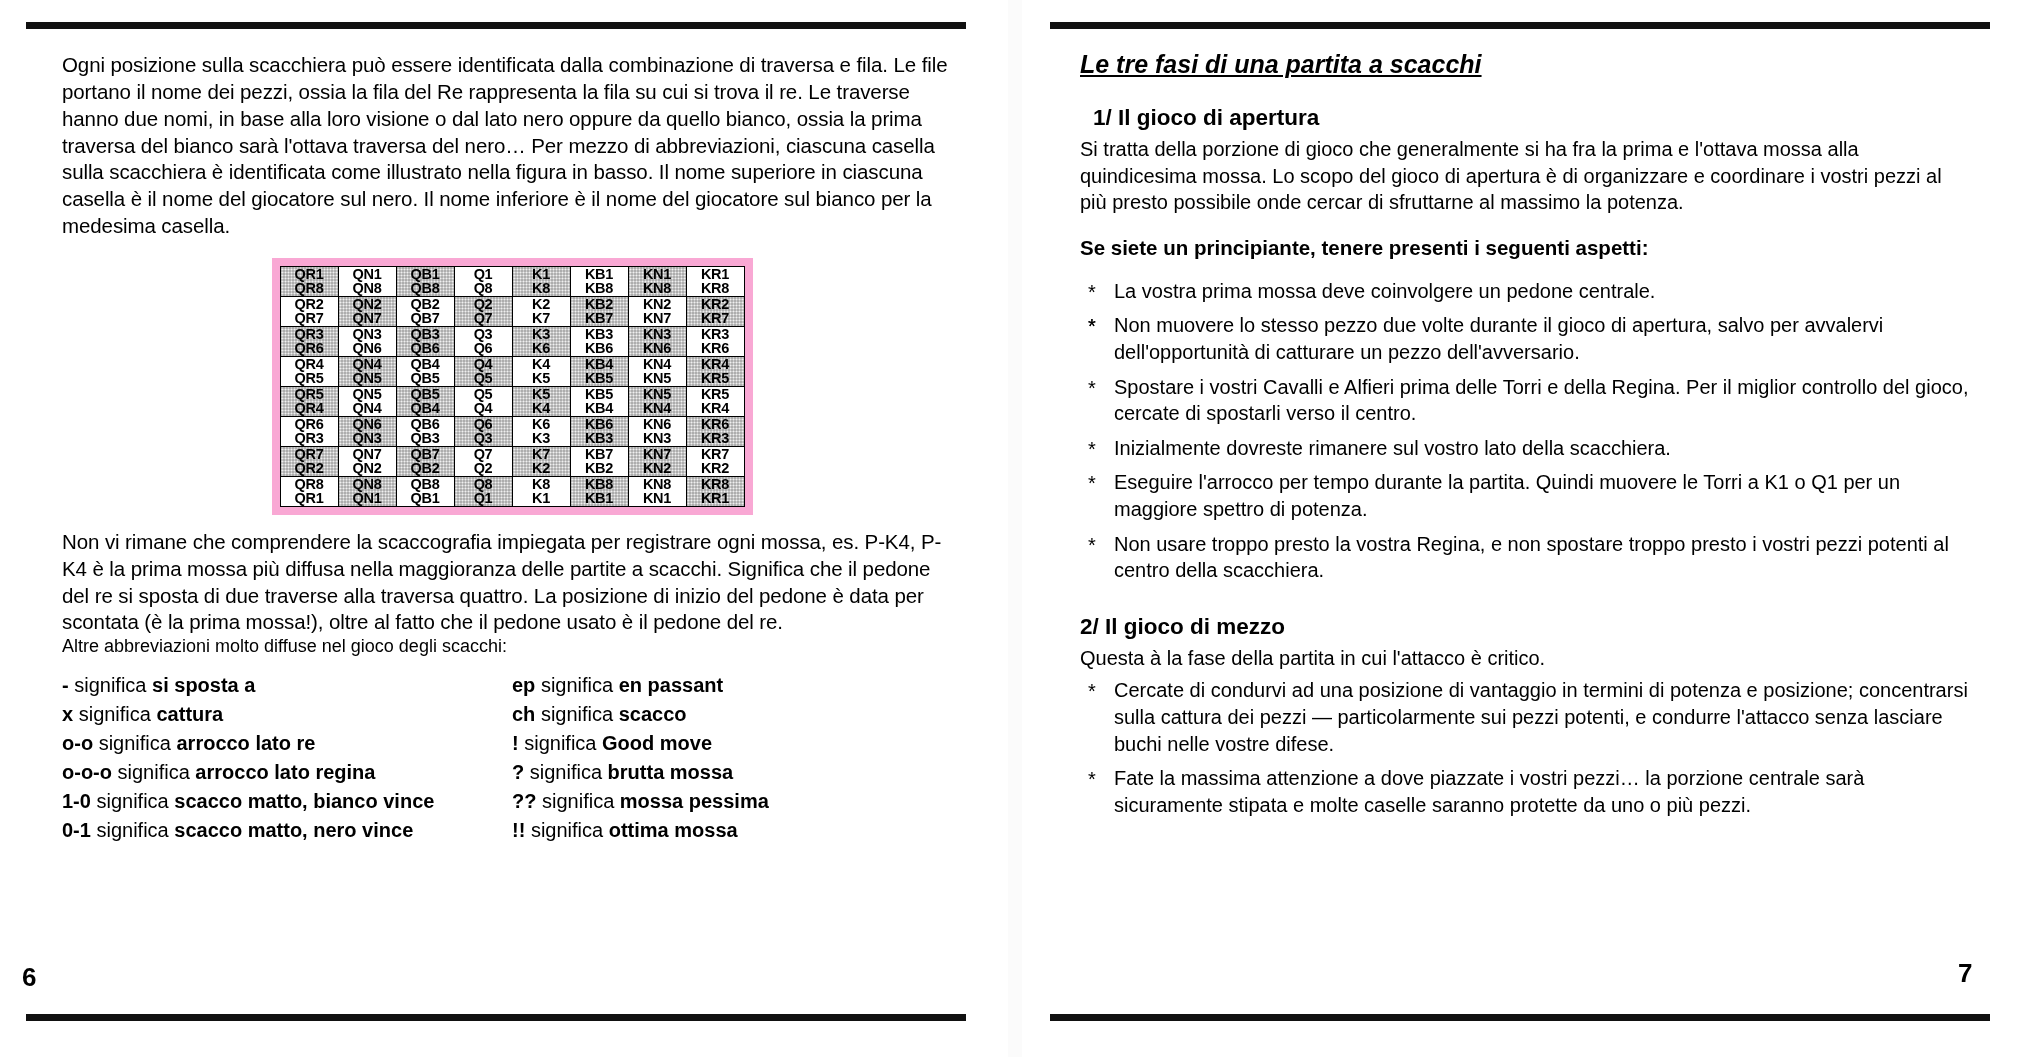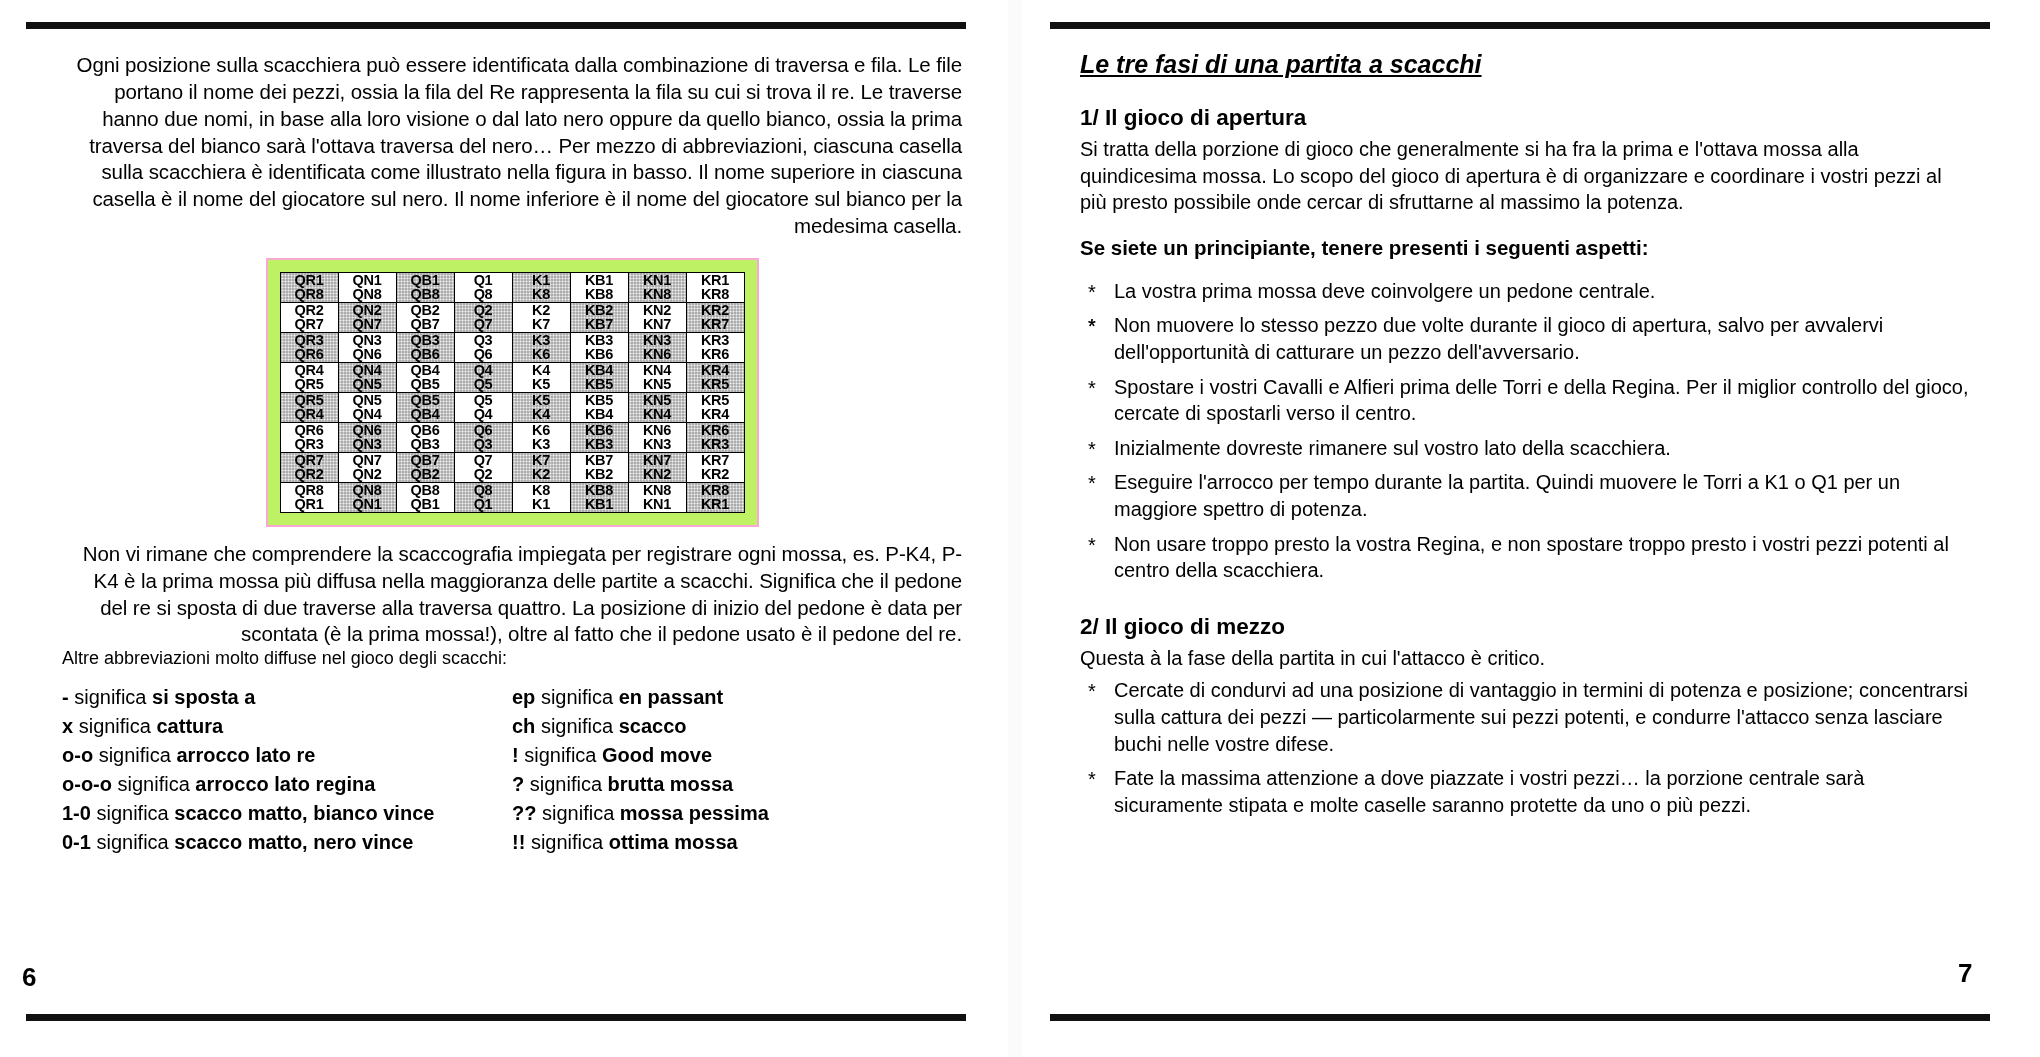--- a/index.html
+++ b/index.html
@@ -50,21 +50,21 @@
     left: 1050px;
     top: 1014px;
     width: 940px;
     height: 7px;
     background: #111;
   }
   .body-text {
     font-size: 20.5px;
     line-height: 1.31;
     letter-spacing: -0.1px;
-    text-align: right;
+    text-align: left;
   }
   .left-col {
     position: absolute;
     left: 62px;
     top: 52px;
     width: 900px;
   }
   .left-col p {
     margin: 0 0 0 0;
   }
@@ -76,23 +76,23 @@
     font-size: 18px;
     margin-top: 26px;
   }
   
   .diagram-wrap {
     margin: 18px 0 14px 0;
     display: flex;
     justify-content: center;
   }
   .diagram {
-    border: 2px solid #f9a8d4;
-    background: #bef264;
-    padding: 12px;
+    border: 8px solid #f9a8d4;
+    background: #3b82f6;
+    padding: 0;
   }
   table.board {
     border-collapse: collapse;
     table-layout: fixed;
   }
   table.board td {
     width: 57px;
     height: 27.5px;
     border: 1.3px solid #000;
     padding: 0;
@@ -142,21 +142,21 @@
   .r-title {
     font-weight: bold;
     font-size: 25px;
     text-decoration: underline;
     margin: 0 0 26px 0;
     font-style: italic;
   }
   .r-h2 {
     font-weight: bold;
     font-size: 22.5px;
-    margin: 0 0 5px 0;
+    margin: 0 0 5px 13px;
   }
   .r-p {
     font-size: 20px;
     line-height: 1.33;
     margin: 0 0 20px 0;
   }
   .r-h3 {
     font-weight: bold;
     font-size: 20.5px;
     margin: 0 0 18px 0;

